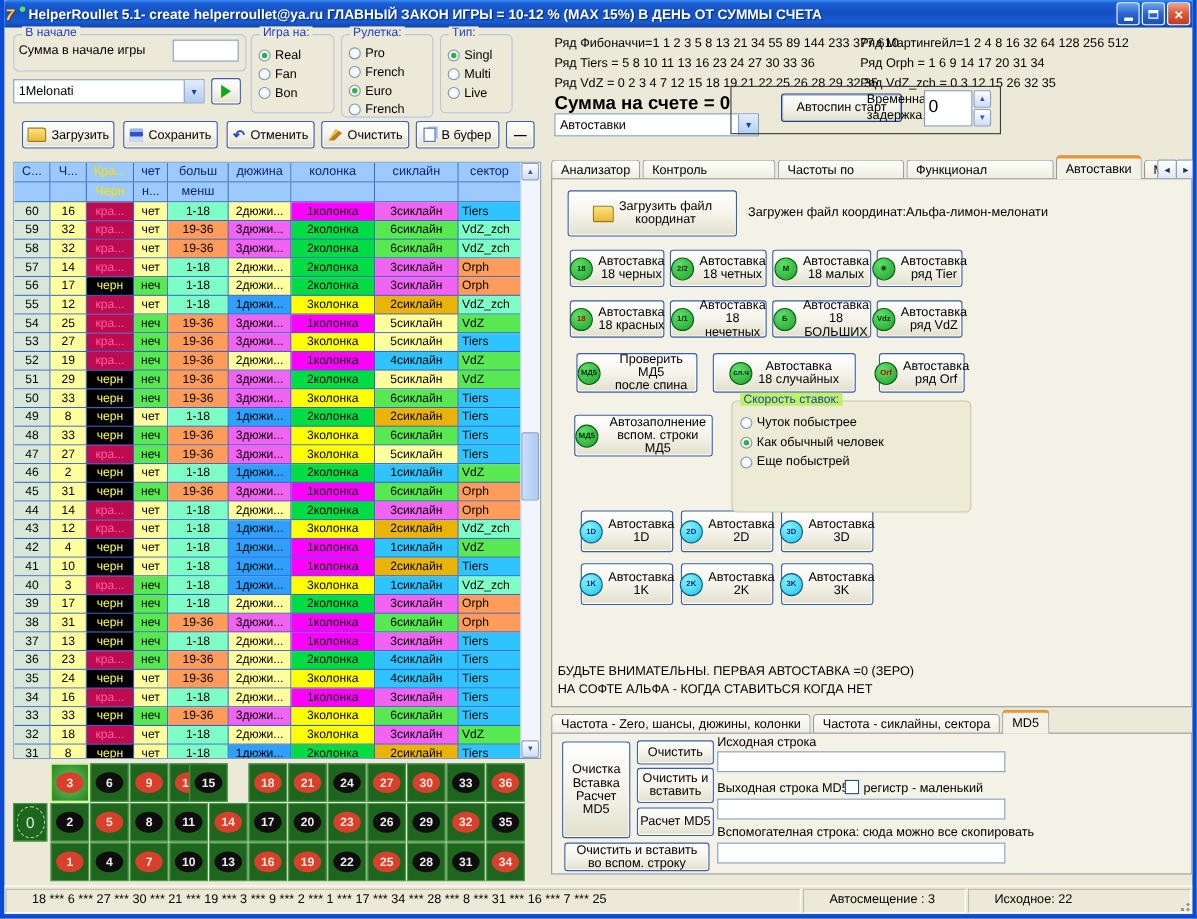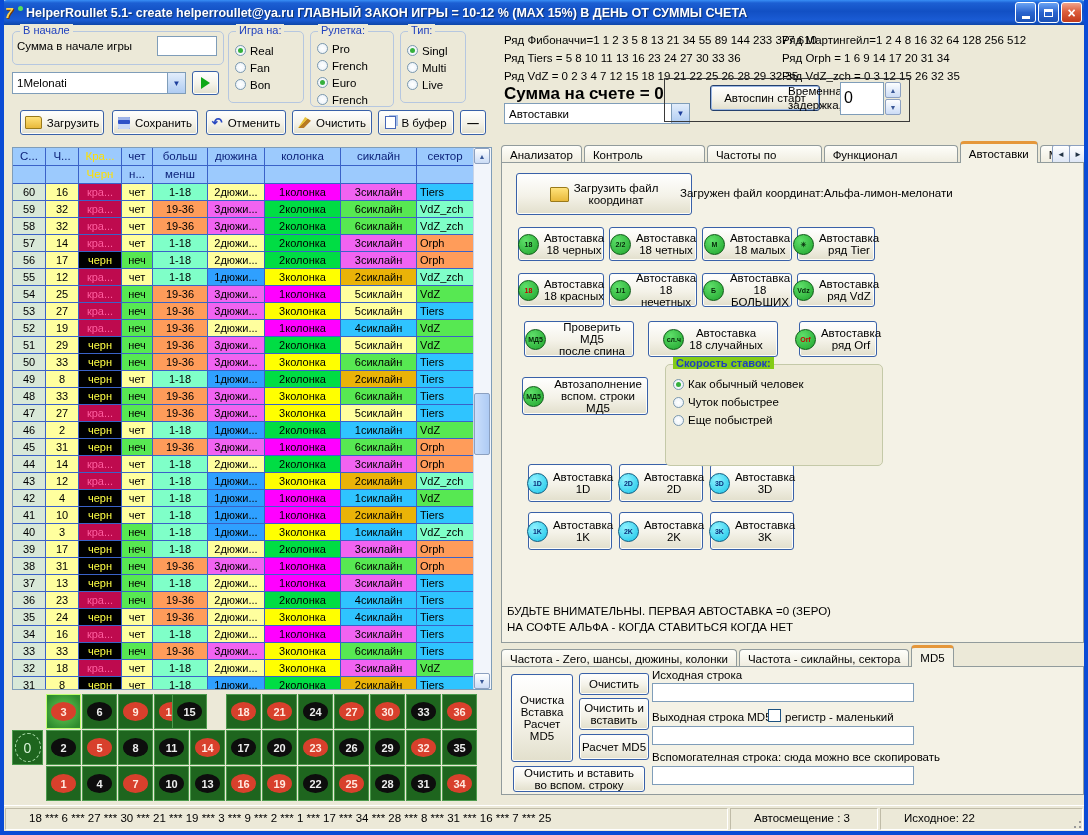--- a/index.html
+++ b/index.html
@@ -717,21 +717,21 @@
       <div class="tab">Контроль банкролла</div>
       <div class="tab">Частоты по числам</div>
       <div class="tab">Функционал PsevdoMS</div>
       <div class="tab active">Автоставки</div>
       <div class="tab">MD5</div>
     </div>
   <div class="tsarr" style="left:1048px;top:145px;">◄</div>
   <div class="tsarr" style="left:1065px;top:145px;">►</div>
   <div class="tabpanel" style="left:497px;top:162px;width:583px;height:481px;">
 
-    <div class="xpbtn" style="left:14px;top:10px;width:176px;height:42px;">
+    <div class="xpbtn" style="left:14px;top:10px;width:154px;height:42px;">
       <span style="width:17px;height:13px;background:linear-gradient(#FFE27A,#E8B93B);border:1px solid #9A7A1A;border-radius:1px 3px 1px 1px;"></span>
       <span class="lbl" id="loadcoords-lbl">Загрузить файл<br>координат</span>
     </div>
     <div class="lbl11" style="left:178px;top:24px;">Загружен файл координат:Альфа-лимон-мелонати</div>
 
     <div id="betgrid">
         <div class="xpbtn" style="left: 16px; top: 64px; width: 86px; height: 34px;">
           <div class="ic">18</div>
           <div class="lbl">Автоставка<br>18 черных</div>
         </div>
@@ -799,29 +799,29 @@
           <div class="ic cy">2K</div>
           <div class="lbl">Автоставка<br>2K</div>
         </div>
         <div class="xpbtn" style="left: 208px; top: 349px; width: 84px; height: 38px;">
           <div class="ic cy">3K</div>
           <div class="lbl">Автоставка<br>3K</div>
         </div>
       </div>
 
     <div class="fieldset" style="left:163px;top:201px;width:218px;height:102px;background:#EDEAD6;border-color:#C4C9A8;">
-      <span class="legend" style="background:#84cc16;font-weight:bold;">Скорость ставок:</span>
+      <span class="legend" style="background:#bef264;">Скорость ставок:</span>
       <div id="speed-radios" style="position:absolute;left:7px;top:10px;">
+          <div class="radio-item" style="height: 18px;">
+            <div class="rdot"></div>
+            <div style="display: inline;">Чуток побыстрее</div>
+          </div>
           <div class="radio-item" style="height: 18px;">
             <div class="rdot sel"></div>
             <div style="display: inline;">Как обычный человек</div>
-          </div>
-          <div class="radio-item" style="height: 18px;">
-            <div class="rdot"></div>
-            <div style="display: inline;">Чуток побыстрее</div>
           </div>
           <div class="radio-item" style="height: 18px;">
             <div class="rdot"></div>
             <div style="display: inline;">Еще побыстрей</div>
           </div>
         </div>
     </div>
 
     <div class="lbl11" style="left:5px;top:440px;line-height:16px;">
       <div>БУДЬТЕ ВНИМАТЕЛЬНЫ. ПЕРВАЯ АВТОСТАВКА =0 (ЗЕРО)</div>

